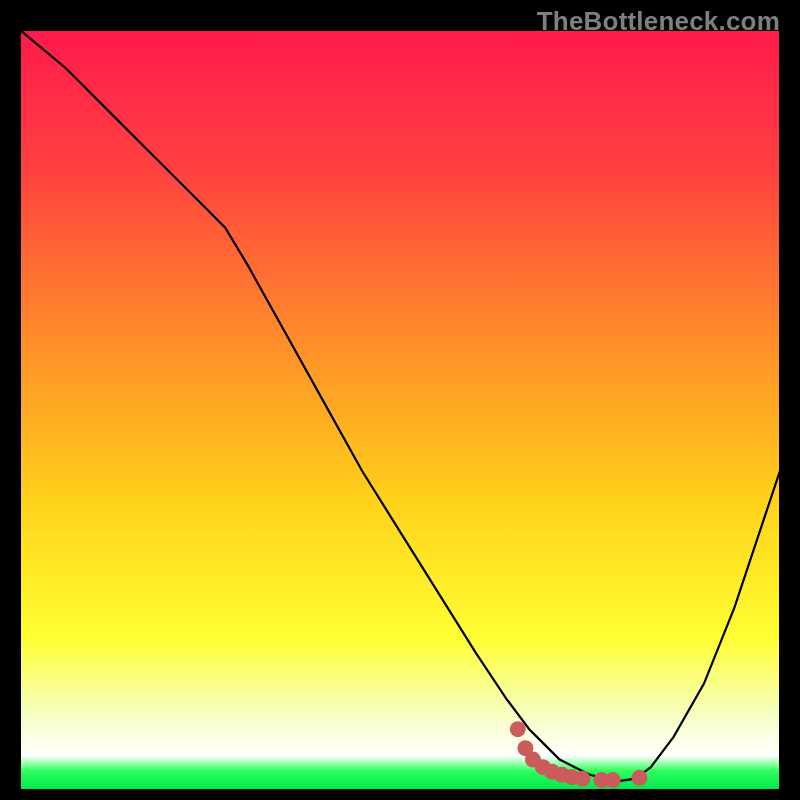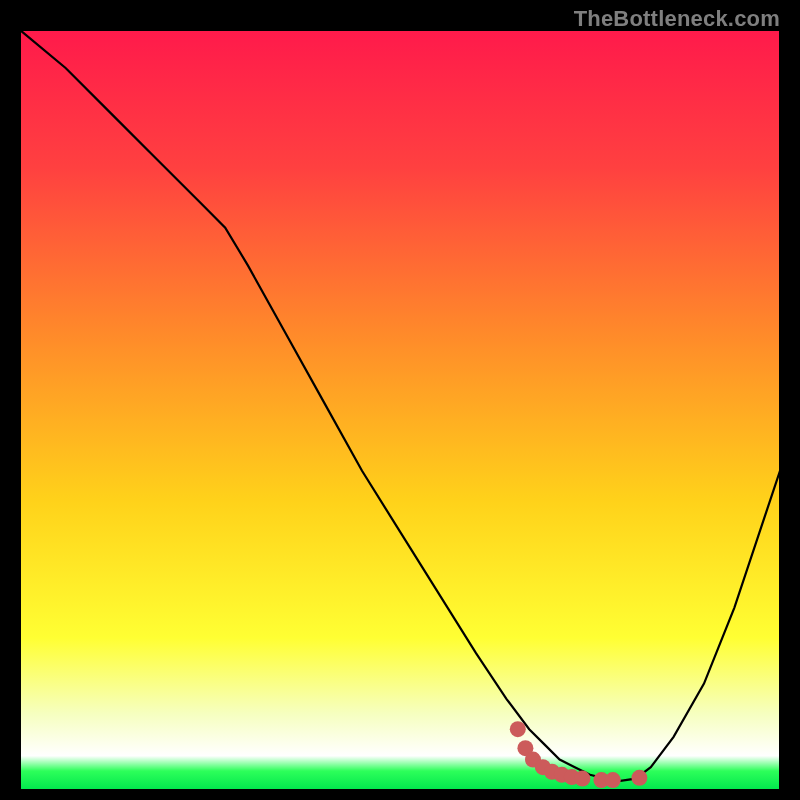--- a/index.html
+++ b/index.html
@@ -22,21 +22,21 @@
     position: absolute;
     left: 0;
     top: 0;
     width: 760px;
     height: 760px;
   }
   .watermark {
     position: absolute;
     top: 6px;
     right: 20px;
-    font-size: 22px;
+    font-size: 26px;
     font-weight: 600;
     color: #7f7f7f;
     letter-spacing: 0.2px;
   }
   svg { display: block; }
 </style>
 </head>
 <body>
 
 <div class="watermark">TheBottleneck.com</div>

